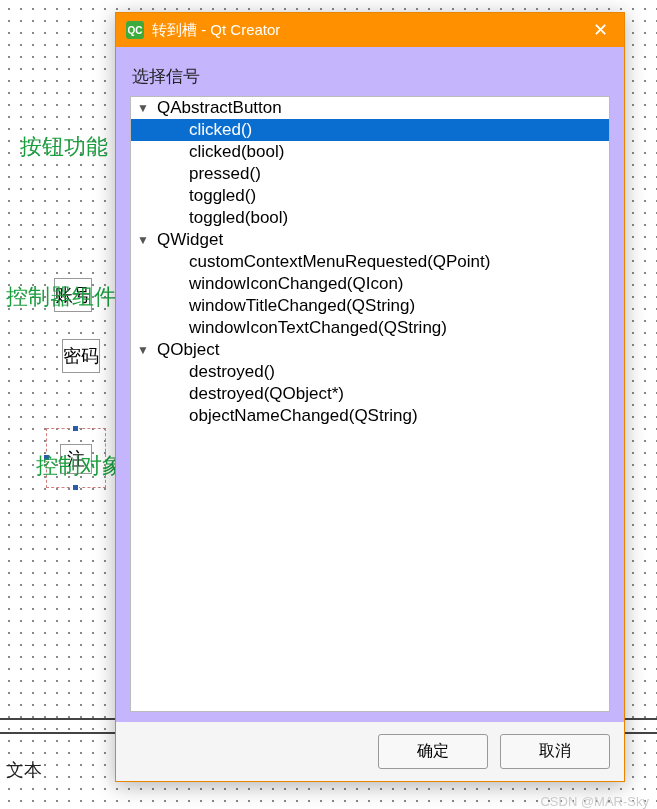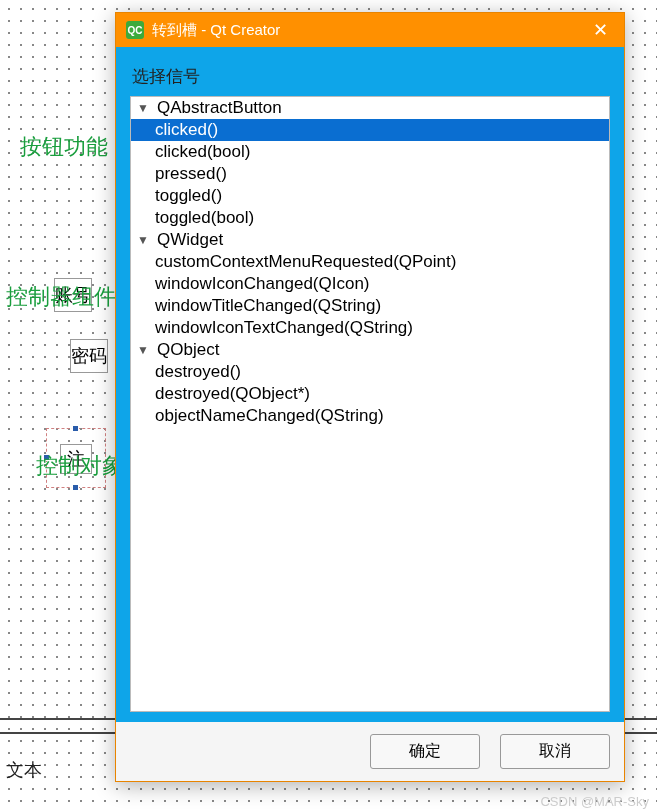--- a/index.html
+++ b/index.html
@@ -86,21 +86,21 @@
       color: #fff;
     }
     .title-spacer { flex: 1; }
     .close-btn {
       font-size: 18px;
       cursor: pointer;
       padding: 0 6px;
     }
     .dialog-content {
       flex: 1;
-      background: #0ea5e9;
+      background: #c4b5fd;
       padding: 10px 14px;
       display: flex;
       flex-direction: column;
       overflow: hidden;
     }
     .section-label {
       font-size: 17px;
       padding: 8px 2px;
       color: #222;
     }
@@ -112,36 +112,36 @@
       font-size: 17px;
     }
     .tree-item {
       display: flex;
       align-items: center;
       padding: 1px 0;
       cursor: default;
       white-space: nowrap;
     }
     .tree-item.level0 { padding-left: 6px; }
-    .tree-item.level1 { padding-left: 24px; }
+    .tree-item.level1 { padding-left: 58px; }
     .tree-item.selected {
       background: #0a6ed1;
       color: #fff;
     }
     .arrow-toggle {
       display: inline-block;
       width: 14px;
       margin-right: 6px;
       font-size: 12px;
       color: #555;
     }
     .button-row {
       display: flex;
       justify-content: flex-end;
-      gap: 20px;
+      gap: 12px;
       padding: 12px 14px;
     }
     .dlg-btn {
       min-width: 110px;
       padding: 6px 14px;
       font-size: 16px;
       background: #f8f8f8;
       border: 1px solid #999;
       border-radius: 3px;
       cursor: pointer;
@@ -164,21 +164,21 @@
       font-size: 13px;
       color: #ccc;
     }
   </style>
 </head>
 <body>
 
 <div class="dotted-bg"></div>
 
 <div class="bg-label" style="left:54px; top:278px;">账号</div>
-<div class="bg-label" style="left:70px; top:339px;">密码</div>
+<div class="bg-label" style="left:62px; top:339px;">密码</div>
 
 <div style="position:absolute; left:46px; top:428px;">
   <div class="sel-box" style="left:0; top:0; width:60px; height:60px;"></div>
   <div class="handle" style="left:-3px; top:26px;"></div>
   <div class="handle" style="left:26px; top:-3px;"></div>
   <div class="handle" style="left:26px; top:56px;"></div>
   <div class="bg-label" style="position:absolute; left:14px; top:16px; padding:2px 6px;">注</div>
 </div>
 
 <div class="hr-line" style="top:718px;"></div>

